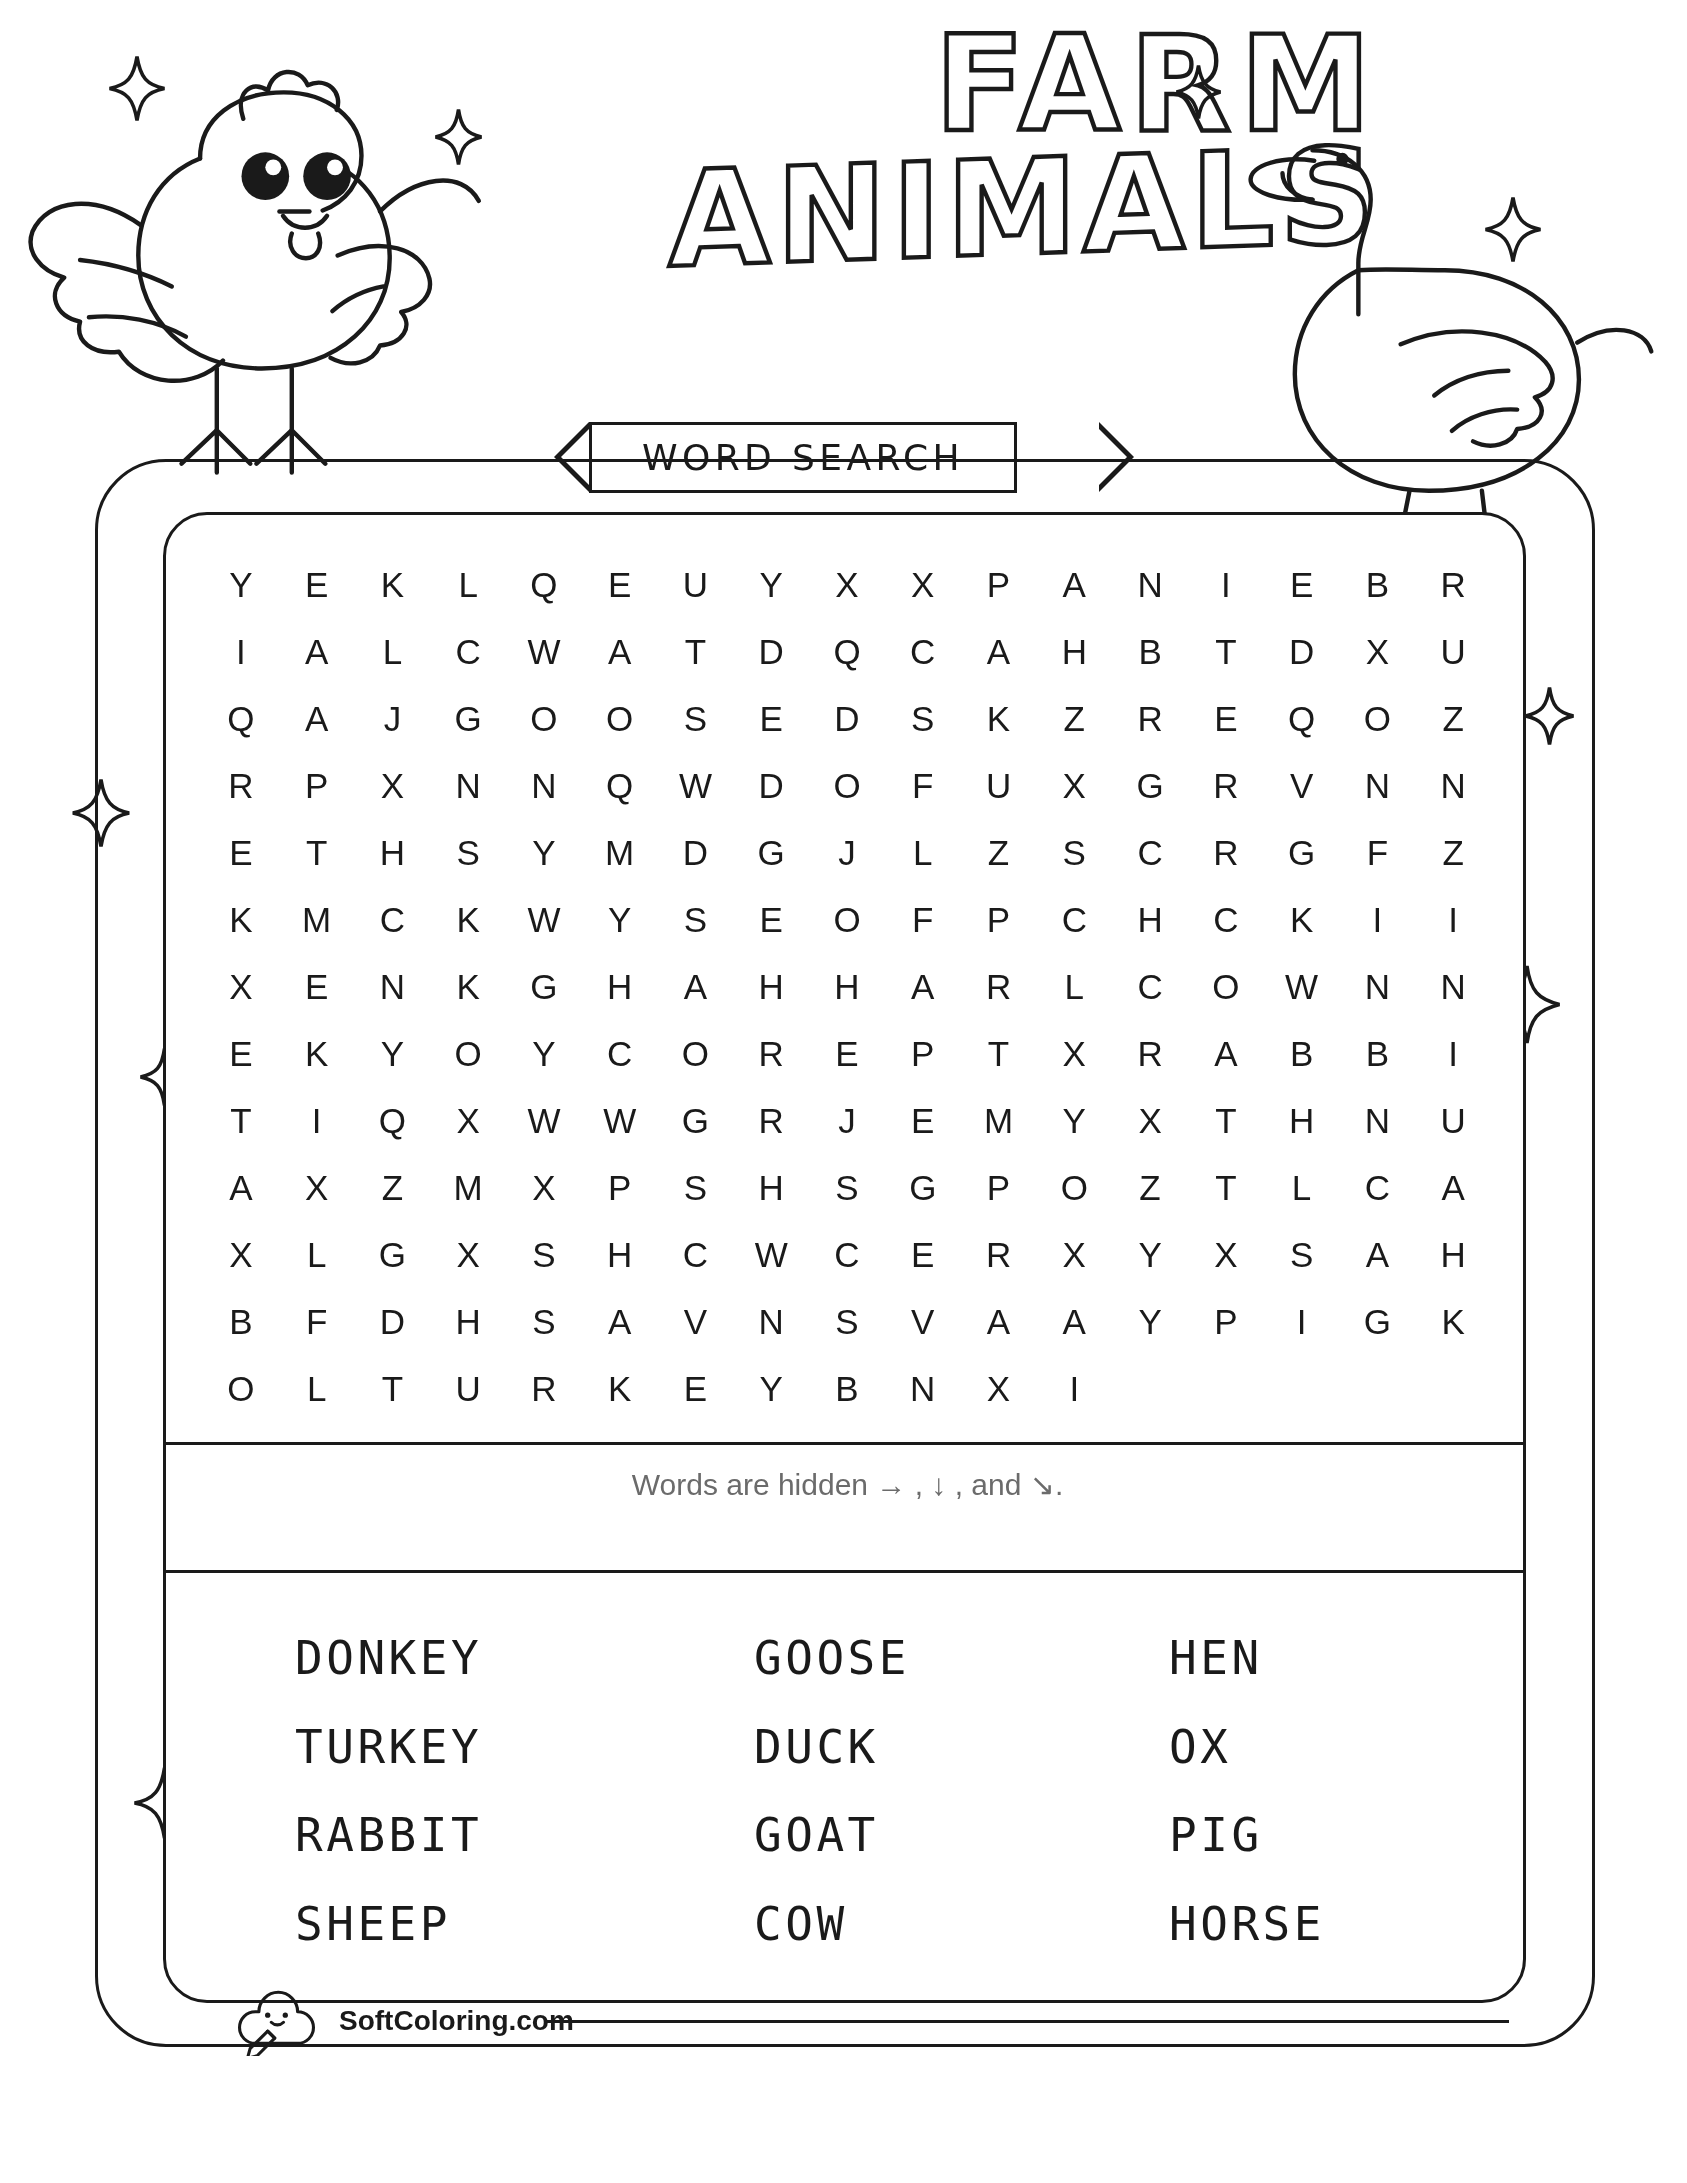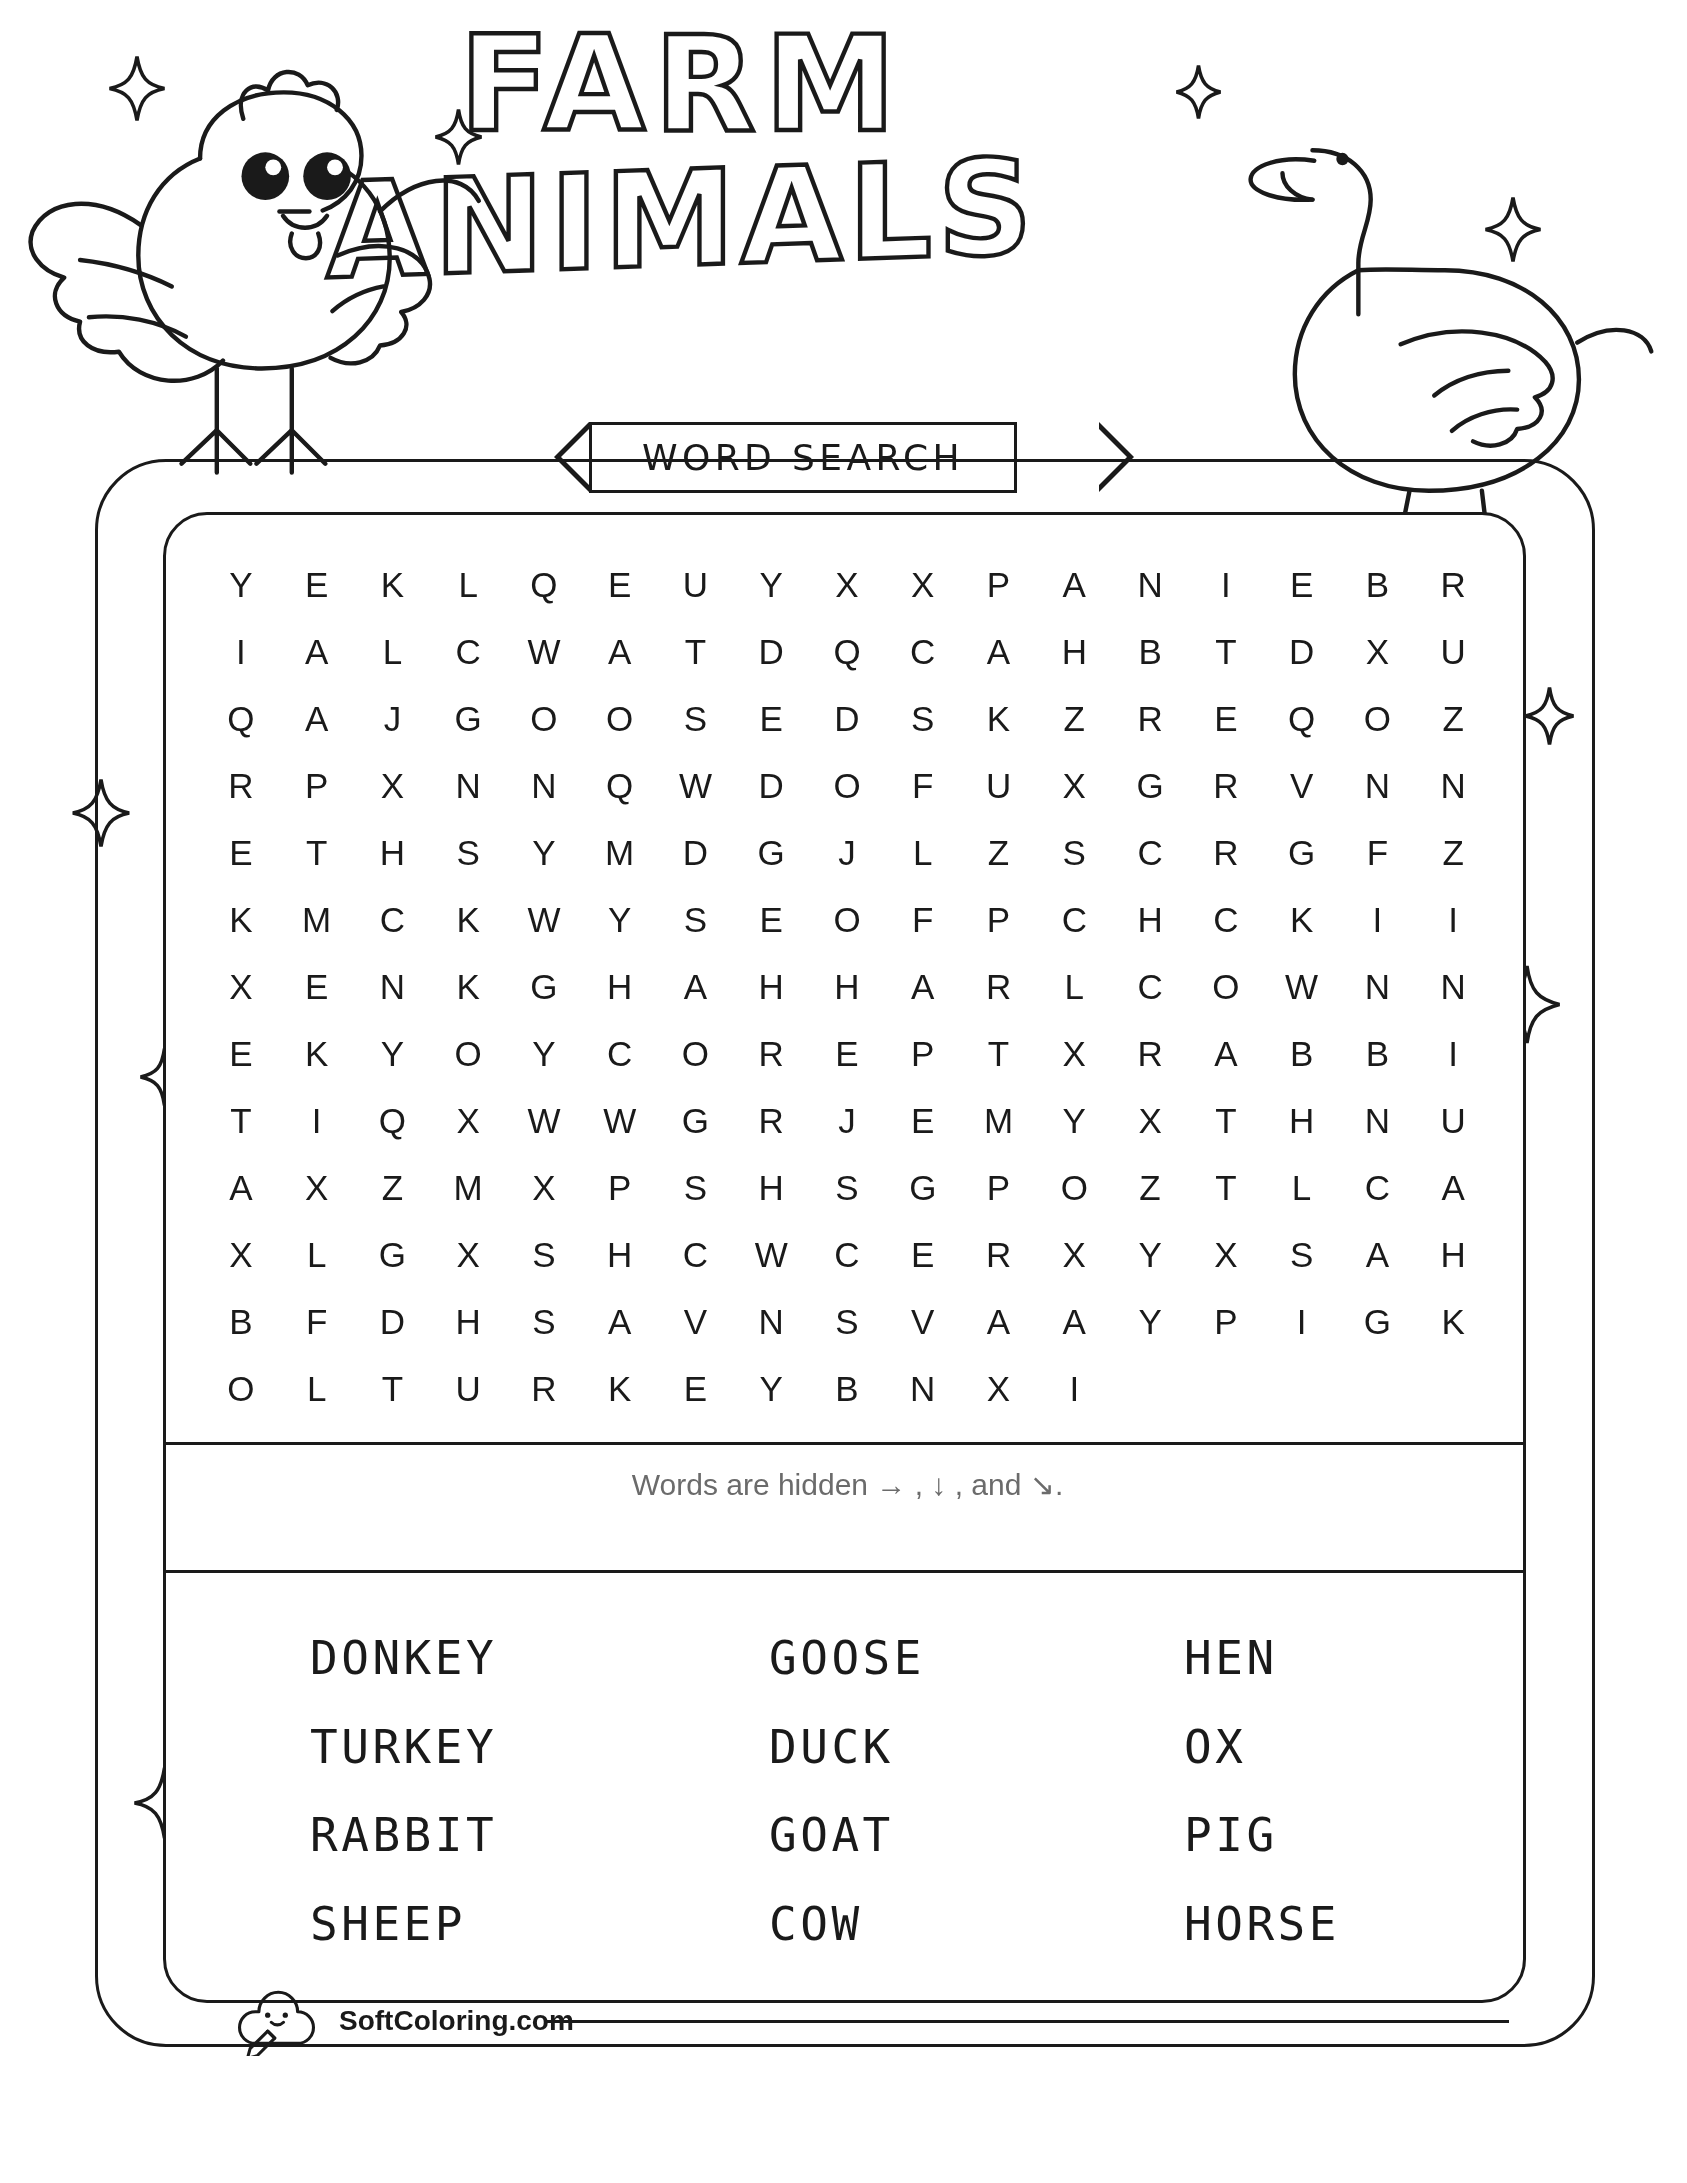--- a/index.html
+++ b/index.html
@@ -13,23 +13,23 @@
     position: relative;
     font-family: "Liberation Sans", sans-serif;
     color: #000000;
     overflow: hidden;
   }
 
   
   .title-wrap {
     position: absolute;
     top: 17.6px;
-    left: 0;
+    left: 16px;
     width: 1364px;
-    text-align: center;
+    text-align: right;
     pointer-events: none;
   }
   .title-line1 {
     font-family: "DejaVu Sans", sans-serif;
     font-weight: bold;
     font-size: 132px;
     letter-spacing: 8.8px;
     line-height: 132px;
     color: #ffffff;
     -webkit-text-stroke: 4.4px #1a1a1a;
@@ -169,21 +169,21 @@
     text-align: center;
     color: #6b6b6b;
     font-family: "Liberation Sans", sans-serif;
     font-size: 30px;
     line-height: 42px;
   }
 
   
   .wordlist {
     position: absolute;
-    left: 310px;
+    left: 295px;
     top: 1623px;
     width: 1103px;
     display: grid;
     grid-template-columns: 459px 415px 229px;
     row-gap: 17.6px;
   }
   .word {
     font-family: "DejaVu Sans Mono", monospace;
     font-size: 46px;
     letter-spacing: 3.5px;

